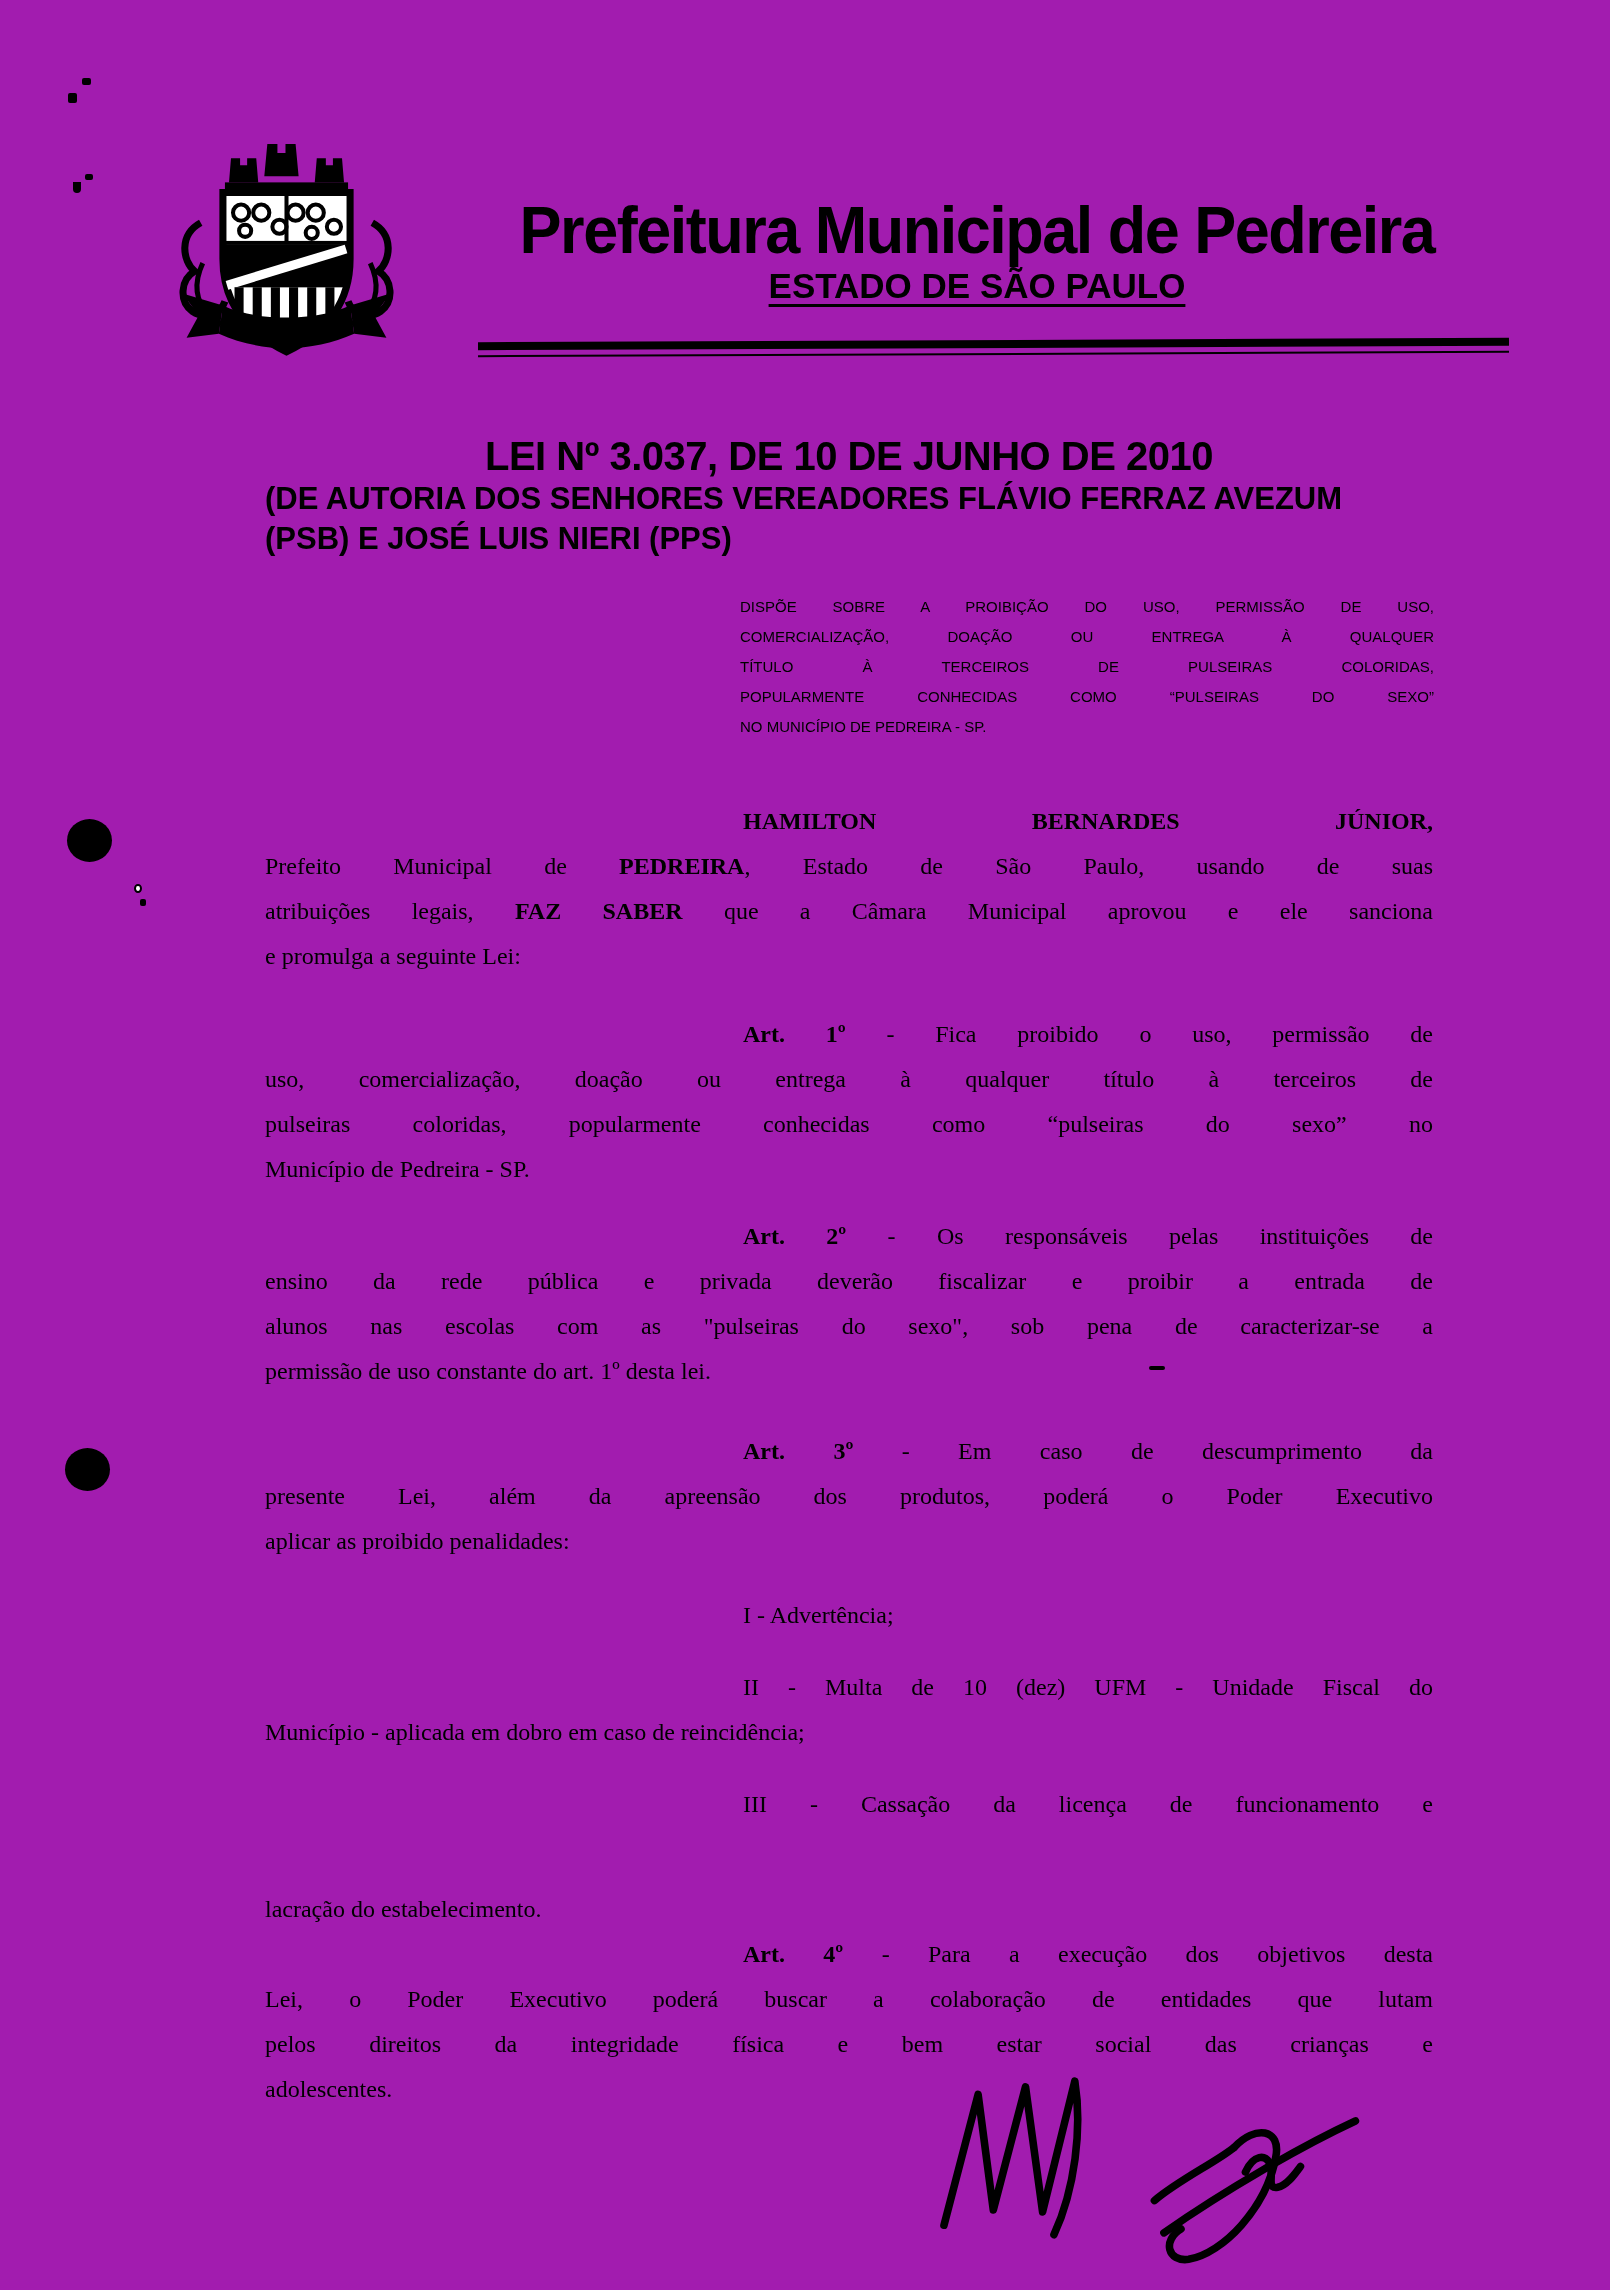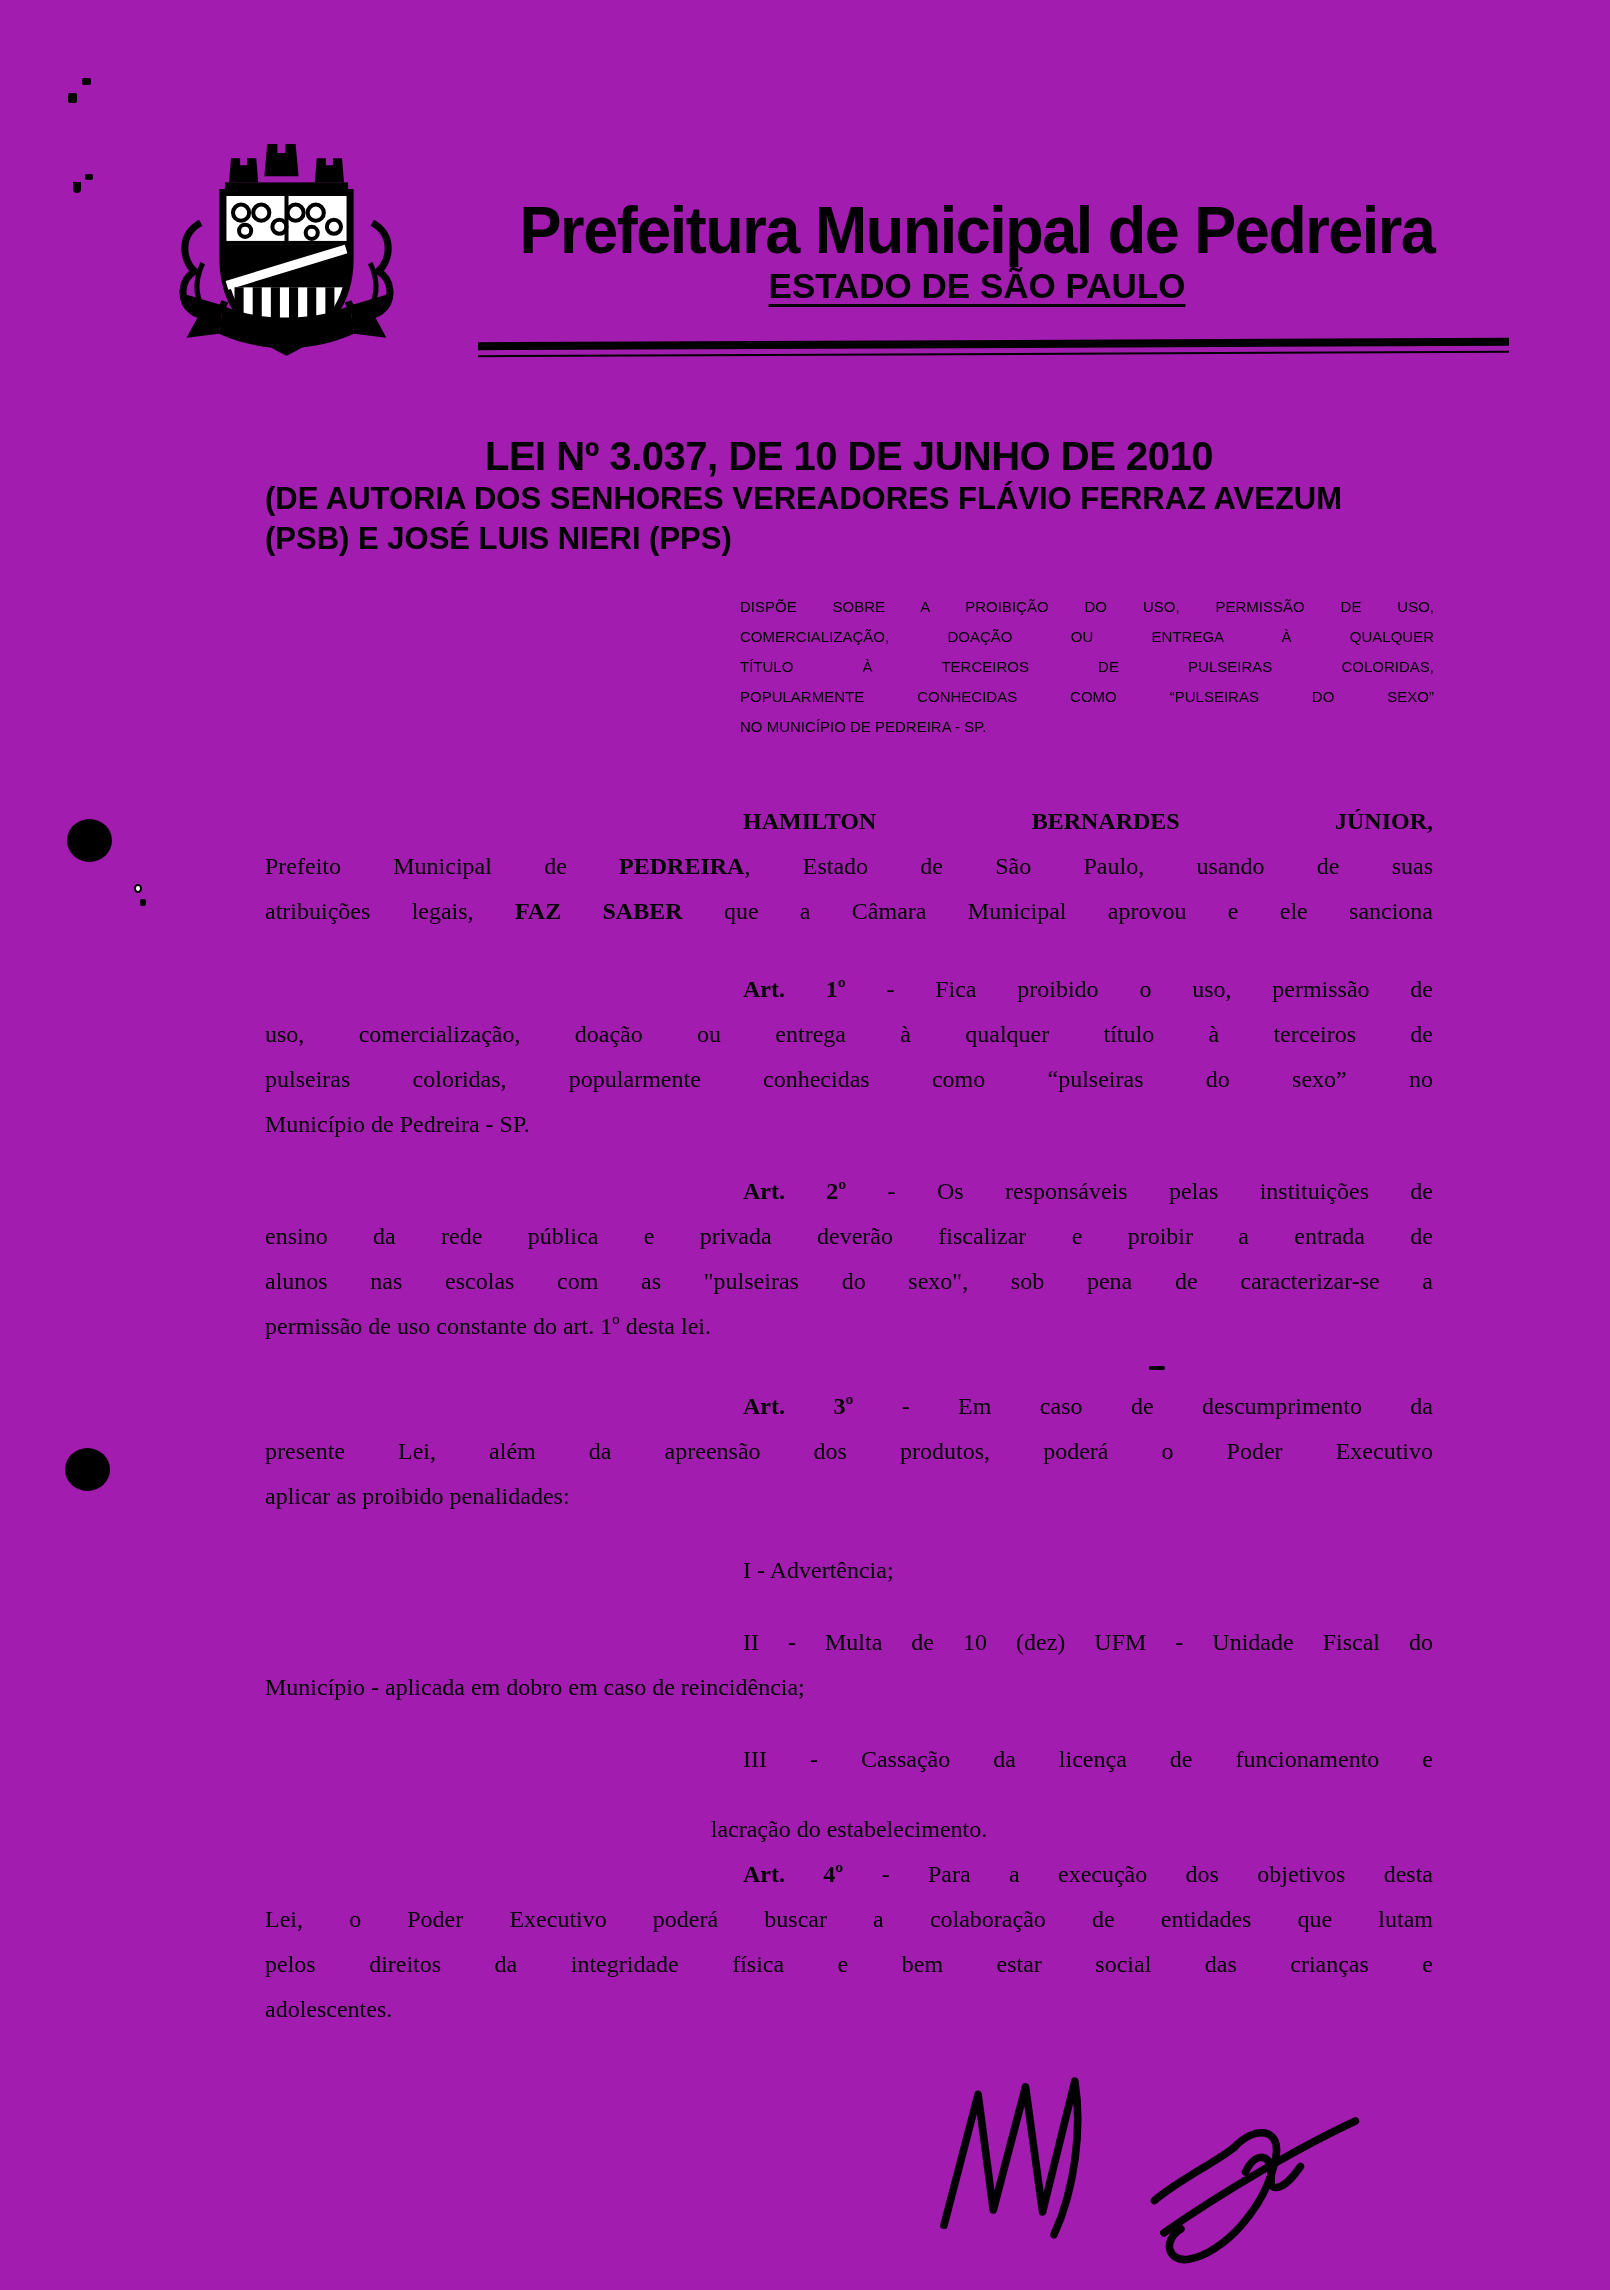--- a/index.html
+++ b/index.html
@@ -30,21 +30,21 @@
   .jf { text-align:justify; text-align-last:justify; }
   .ind { margin-left:478px; }
   .b { font-weight:bold; }
   .mt-preamble { margin-top:57px; }
   .mt-art1 { margin-top:33px; }
   .mt-art2 { margin-top:21.6px; }
   .mt-art3 { margin-top:35px; }
   .mt-pen1 { margin-top:29px; }
   .mt-pen2 { margin-top:27.4px; }
   .mt-pen3 { margin-top:27.4px; }
-  .gap-rest { margin-top:25px;text-align:center; }
+  .gap-rest { margin-top:60px; }
   .mt-art4 { margin-top:0px; }
   
   .punch { position:absolute; width:45px; height:43px; background:#000; border-radius:50%; }
   .punch-1 { left:67px; top:819px; }
   .punch-2 { left:65px; top:1448px; }
   .speck { position:absolute; background:#000; border-radius:2px; }
   .sp1 { left:82px;  top:78px;  width:8.8px;  height:6.9px; }
   .sp2 { left:68px;  top:93px;  width:8.8px;  height:9.8px; }
   .sp3 { left:85px;  top:174px; width:7.8px;  height:5.9px; }
   .sp4 { left:73px;  top:182px; width:7.8px;  height:10.8px; border-radius:0 0 3.9px 3.9px; }
@@ -133,20 +133,21 @@
       <span class="line jf">COMERCIALIZAÇÃO, DOAÇÃO OU ENTREGA À QUALQUER</span>
       <span class="line jf">TÍTULO À TERCEIROS DE PULSEIRAS COLORIDAS,</span>
       <span class="line jf">POPULARMENTE CONHECIDAS COMO “PULSEIRAS DO SEXO”</span>
       <span class="line">NO MUNICÍPIO DE PEDREIRA - SP.</span>
     </div>
 
     <div class="para mt-preamble">
       <span class="line ind jf b">HAMILTON BERNARDES JÚNIOR,</span>
       <span class="line jf"><span>Prefeito Municipal de </span><span class="b">PEDREIRA</span><span>, Estado de São Paulo, usando de suas</span></span>
       <span class="line jf"><span>atribuições legais, </span><span class="b">FAZ SABER</span><span> que a Câmara Municipal aprovou e ele sanciona</span></span>
+      <span class="line">e promulga a seguinte Lei:</span>
     </div>
 
     <div class="para mt-art1">
       <span class="line ind jf"><span class="b">Art. 1º</span><span> - Fica proibido o uso, permissão de</span></span>
       <span class="line jf">uso, comercialização, doação ou entrega à qualquer título à terceiros de</span>
       <span class="line jf">pulseiras coloridas, popularmente conhecidas como “pulseiras do sexo” no</span>
       <span class="line">Município de Pedreira - SP.</span>
     </div>
 
     <div class="para mt-art2">

